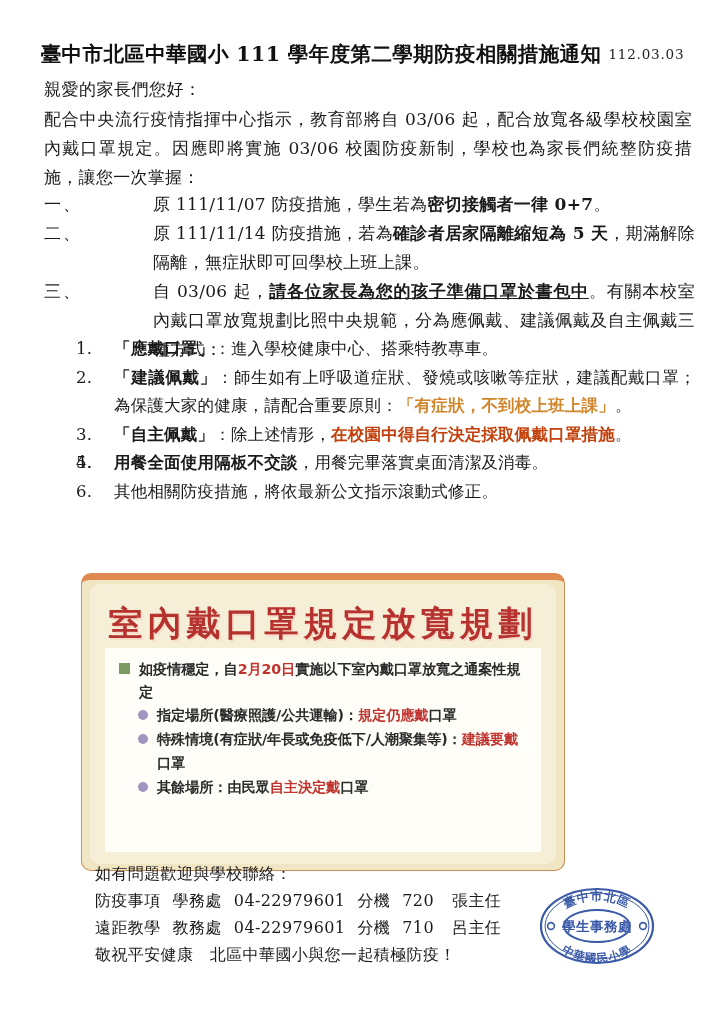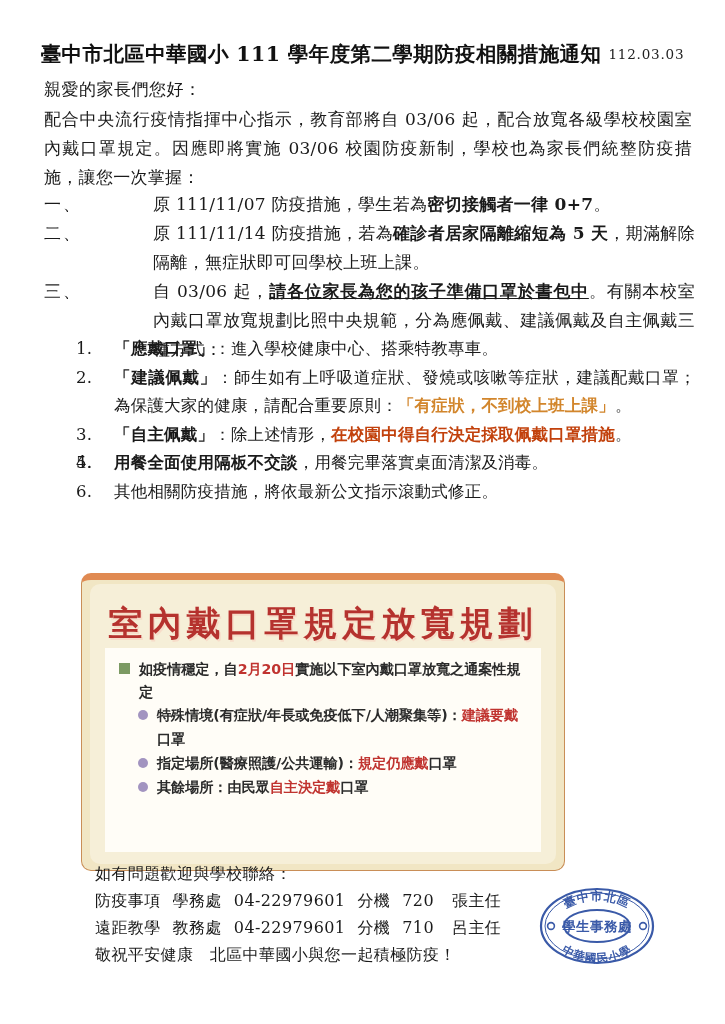--- a/index.html
+++ b/index.html
@@ -296,25 +296,25 @@
 
       <div class="poster-title">室內戴口罩規定放寬規劃</div>
 
       <div class="poster-panel">
 
         <div class="pblock">
           <span class="sq"></span><span>如疫情穩定，自</span><span class="pred">2月20日</span><span>實施以下室內戴口罩放寬之通案性規定</span>
         </div>
 
         <div class="pbul">
+          <span class="dot"></span><span>指定場所(醫療照護/公共運輸)：</span><span class="pred">規定仍應戴</span><span>口罩</span>
+        </div>
+
+        <div class="pbul">
           <span class="dot"></span><span>特殊情境(有症狀/年長或免疫低下/人潮聚集等)：</span><span class="pred">建議要戴</span><span>口罩</span>
-        </div>
-
-        <div class="pbul">
-          <span class="dot"></span><span>指定場所(醫療照護/公共運輸)：</span><span class="pred">規定仍應戴</span><span>口罩</span>
         </div>
 
         <div class="pbul">
           <span class="dot"></span><span>其餘場所：由民眾</span><span class="pred">自主決定戴</span><span>口罩</span>
         </div>
 
 
       </div>
     </div>
   </div>

